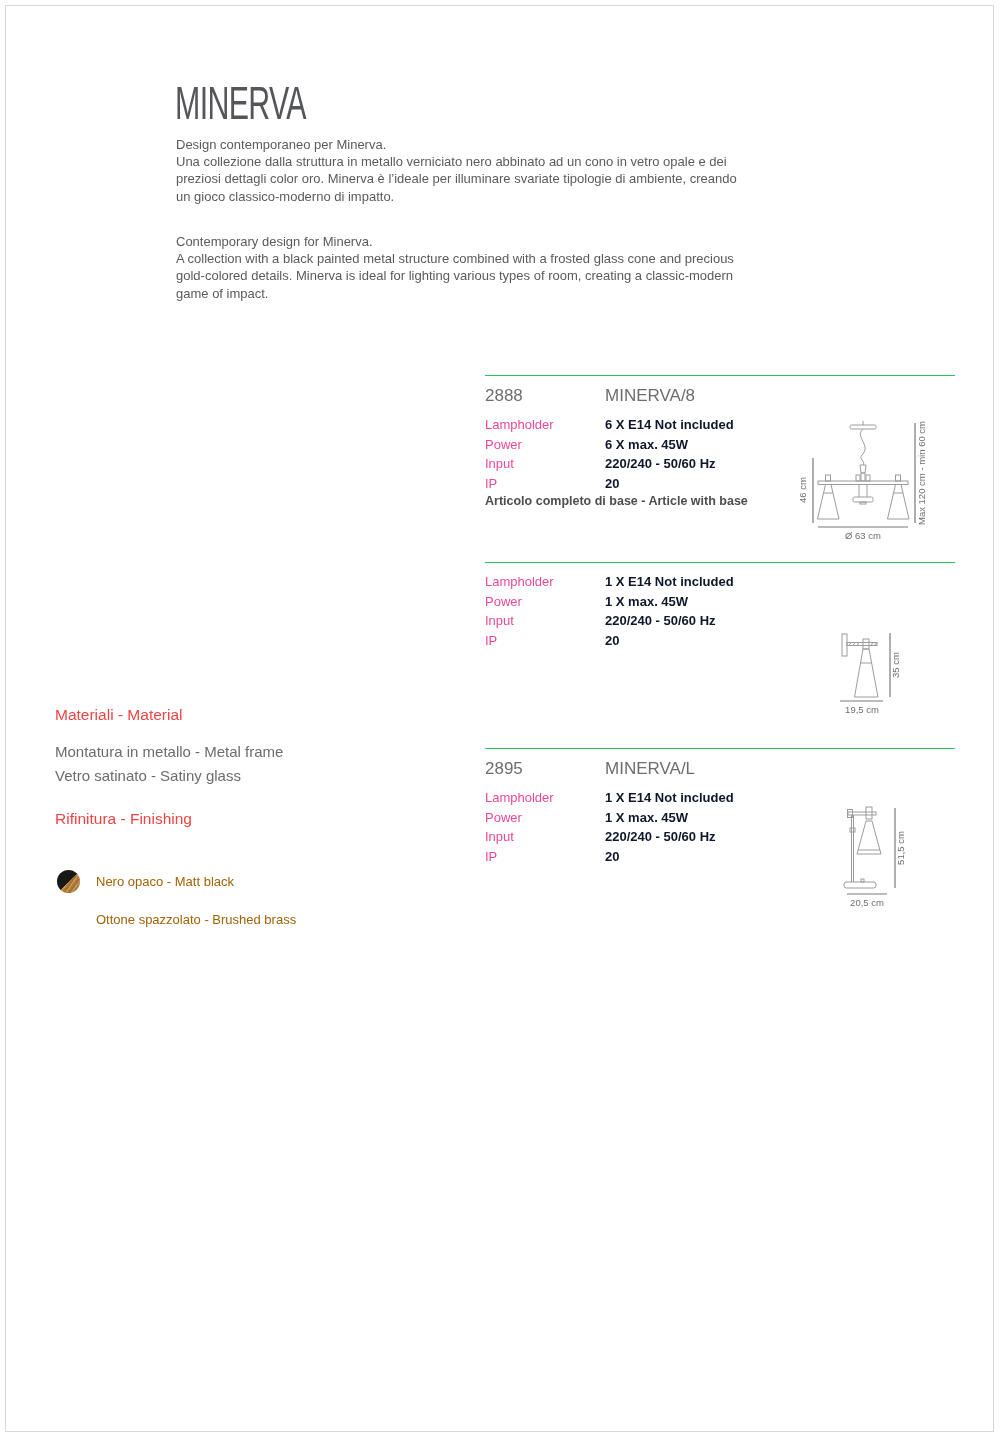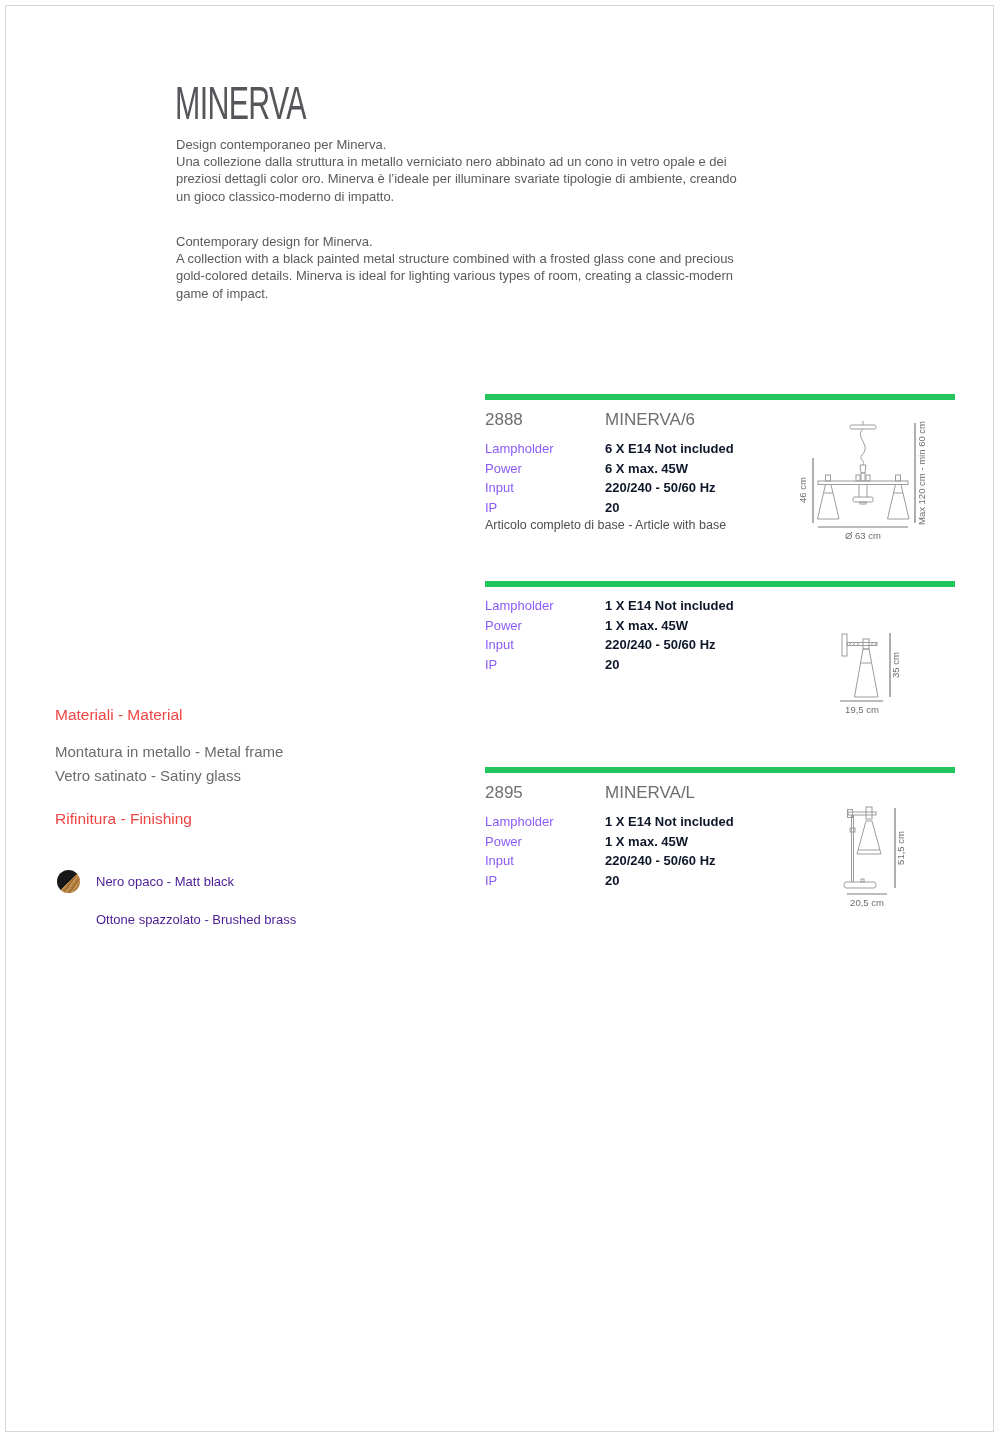--- a/index.html
+++ b/index.html
@@ -12,50 +12,50 @@
   
   .title { position:absolute; left:175px; top:76px; font-size:46px; font-weight:400;
            color:#55565a; letter-spacing:-1px; transform:scaleX(0.66); transform-origin:left top;
            white-space:nowrap; }
   .desc { position:absolute; left:176px; width:680px; font-size:13px; line-height:17.2px;
           color:#5a5b5d; white-space:pre-line; }
   .desc.it { top:136px; }
   .desc.en { top:233px; }
 
   
-  .product { position:absolute; left:485px; width:470px; border-top:6px solid #22c55e;margin-top:19px; }
+  .product { position:absolute; left:485px; width:470px; border-top:1px solid #22c55e; }
   .p1 { top:375px; } .p2 { top:562px; } .p3 { top:748px; }
   .prod-head { display:flex; margin-top:10px; font-size:17px; color:#6d6e70; }
   .prod-code { width:120px; }
   .specs { margin-top:9px; }
   .spec-row { display:flex; font-size:13px; line-height:19.6px; }
-  .spec-label { width:120px; color:#8b5cf6; }
+  .spec-label { width:120px; color:#ec4899; }
   .spec-value { font-weight:bold; color:#0f172a; }
-  .prod-note { margin-top:1px; font-size:12.5px; font-weight:normal; color:#4d4e50; }
+  .prod-note { margin-top:1px; font-size:12.5px; font-weight:bold; color:#4d4e50; }
 
   
   .drawing { position:absolute; }
   .d1 { left:800px; top:415px; }
   .d2 { left:835px; top:625px; }
   .d3 { left:835px; top:803px; }
   svg .outline { fill:none; stroke:#9c9c9c; stroke-width:1; }
   svg .dim { fill:none; stroke:#7a7a7a; stroke-width:1.2; }
   svg .dim-label { font:9.5px "Liberation Sans", sans-serif; fill:#6d6e70; }
 
   
   .left-head { position:absolute; left:55px; font-size:15.5px; color:#ef4444; }
   .mat-head { top:706px; }
   .fin-head { top:810px; }
   .left-item { position:absolute; left:55px; font-size:15px; color:#6b6c6e; }
   .mi1 { top:743px; } .mi2 { top:767px; }
   .swatch { position:absolute; left:57px; top:870px; width:23px; height:23px; border-radius:50%;
             background:
               linear-gradient(135deg, #181818 0 50%, rgba(0,0,0,0) 50%),
               repeating-linear-gradient(125deg, #9e6f33 0 1.5px, #c79455 1.5px 3px, #b07c3a 3px 4.5px); }
-  .fin-label { position:absolute; left:96px; font-size:13px; color:#4c1d95; }
+  .fin-label { position:absolute; left:96px; font-size:13px; color:#a16207; }
   .fl1 { top:874px; } .fl2 { top:897px;margin-top:15px; }
 </style>
 </head>
 <body>
 
 <div class="page">
   <div class="frame"></div>
 
   <div class="title">MINERVA</div>
   <div class="desc en">Contemporary design for Minerva.
@@ -63,21 +63,21 @@
 gold-colored details. Minerva is ideal for lighting various types of room, creating a classic-modern
 game of impact.</div>
   <div class="desc it">Design contemporaneo per Minerva.
 Una collezione dalla struttura in metallo verniciato nero abbinato ad un cono in vetro opale e  dei
 preziosi dettagli color oro. Minerva è l’ideale per illuminare svariate tipologie di ambiente, creando
 un gioco classico-moderno di impatto.</div>
 
   <div class="product p1">
     <div class="prod-head">
       <div class="prod-code">2888</div>
-      <div class="prod-name">MINERVA/6</div>
+      <div class="prod-name">MINERVA/8</div>
     </div>
     <div class="specs">
       <div class="spec-row">
         <div class="spec-label">Lampholder</div>
         <div class="spec-value">6 X E14 Not included</div>
       </div>
       <div class="spec-row">
         <div class="spec-label">Power</div>
         <div class="spec-value">6 X max. 45W</div>
       </div>

